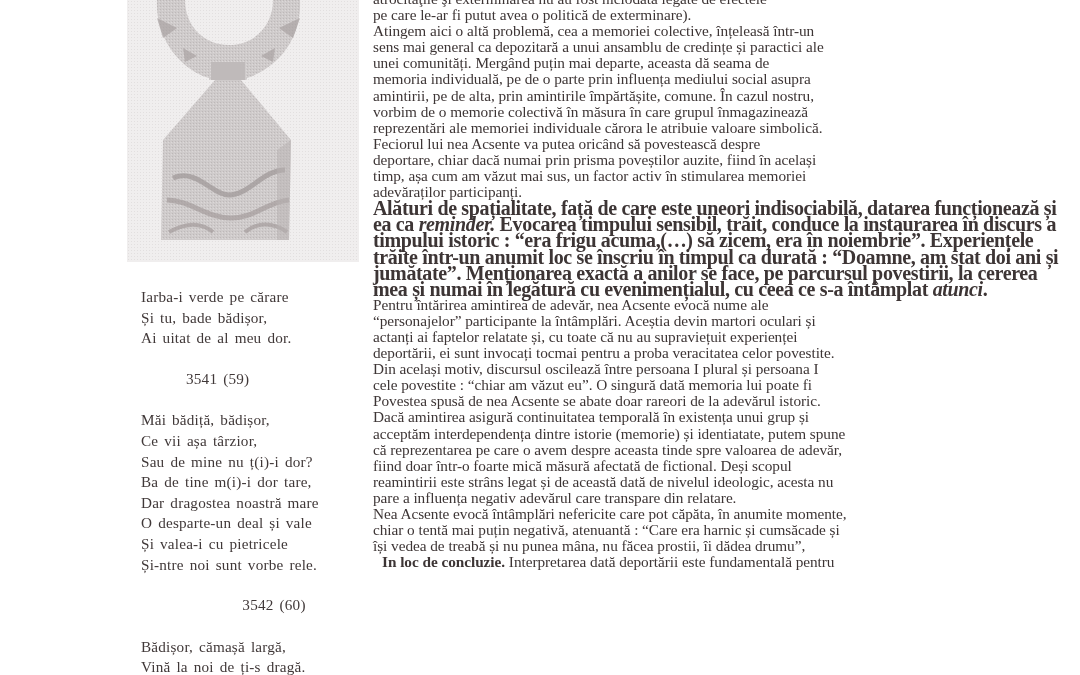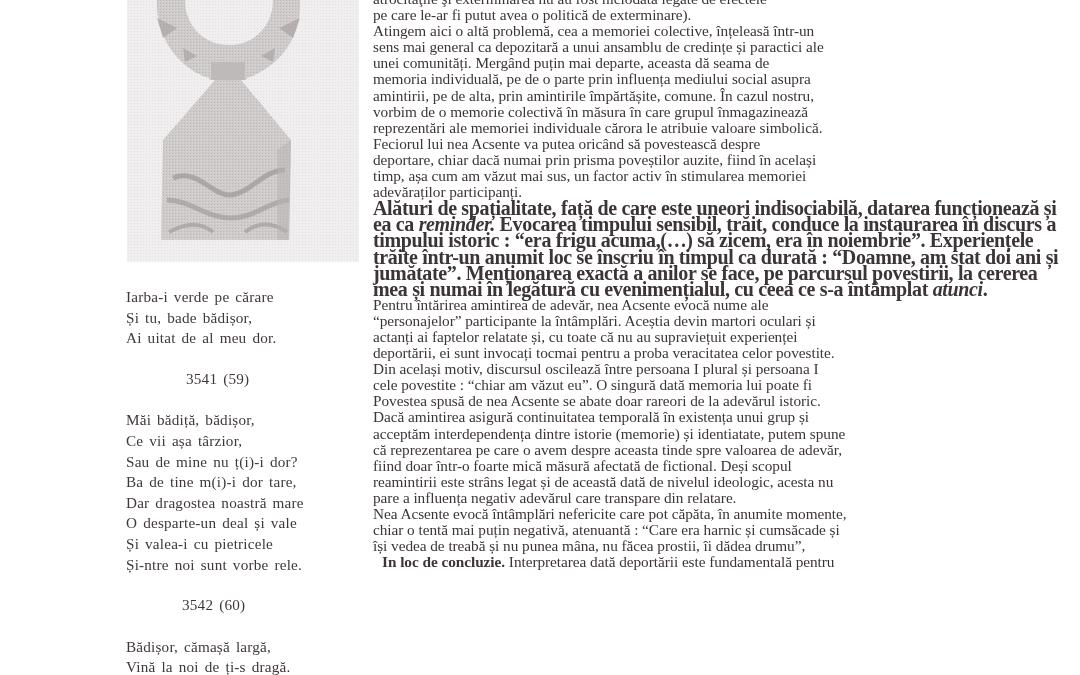--- a/index.html
+++ b/index.html
@@ -19,23 +19,23 @@
       overflow: hidden;
     }
     .photo svg { display: block; }
 
     
     .poems {
       position: absolute; left: 126px; top: 287px; width: 240px;
       font-size: 15.2px; line-height: 20.6px; color: #403838;
       letter-spacing: 0.2px; word-spacing: 2px;
     }
-    .poem-line { display: block; white-space: nowrap; }
+    .poem-line { display: block; white-space: nowrap; margin-left: 15px; }
     .poem-number { display: block; text-align: left; padding-left: 60px; margin: 20px 0 21px 0; }
-    .poem-number.second { padding-left: 56px; }
+    .poem-number.second { padding-left: 56px; text-align: center; }
 
     
     .main {
       position: absolute; left: 373px; top: -9px; width: 580px;
       font-size: 15.3px; line-height: 16.1px; color: #3d3535;
       letter-spacing: -0.05px;
     }
     .line { display: block; white-space: nowrap; }
     .line.tight { letter-spacing: -0.35px; font-size: 20px; font-weight: bold; }
     em { font-style: italic; }

